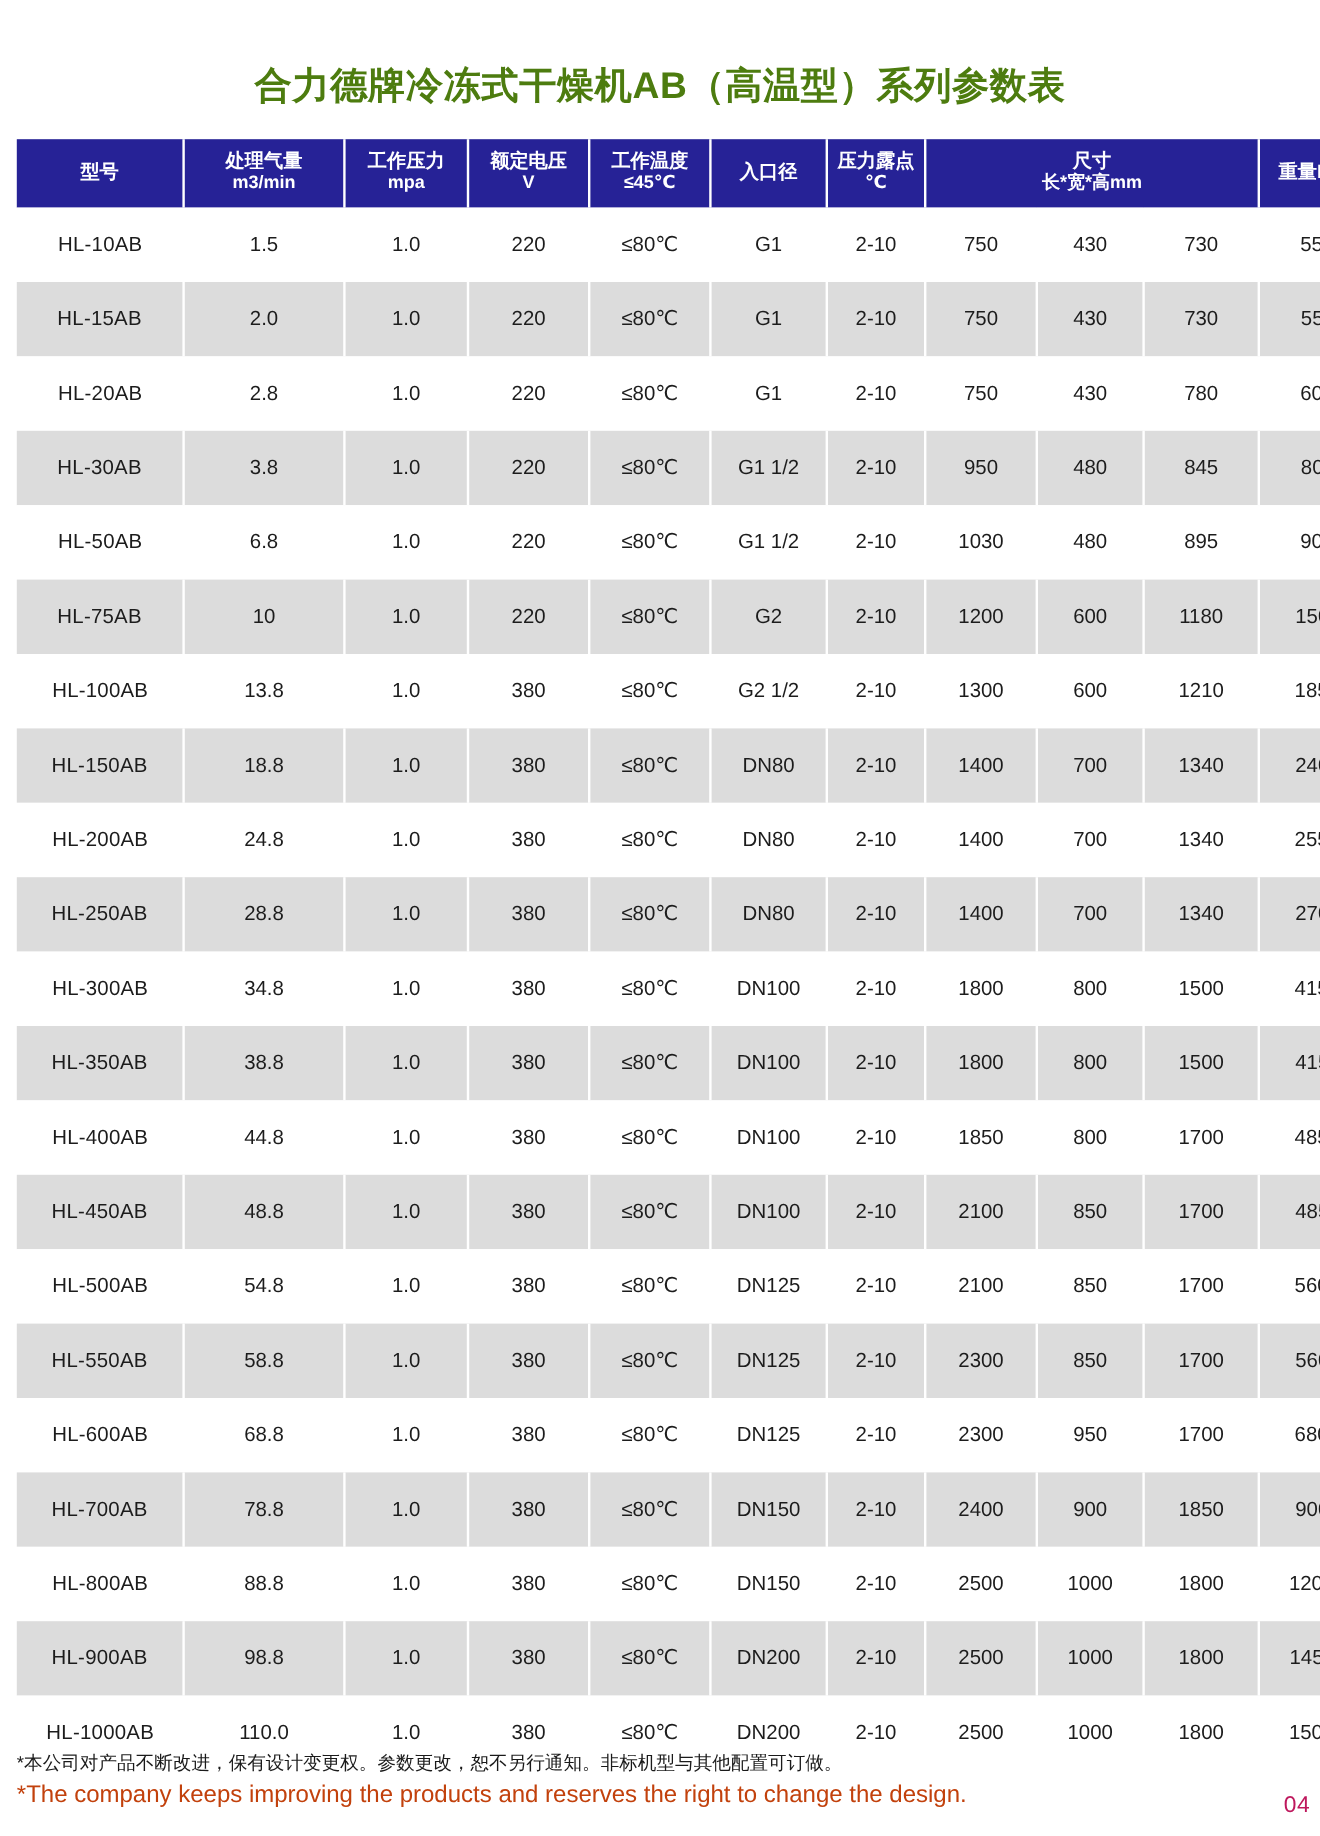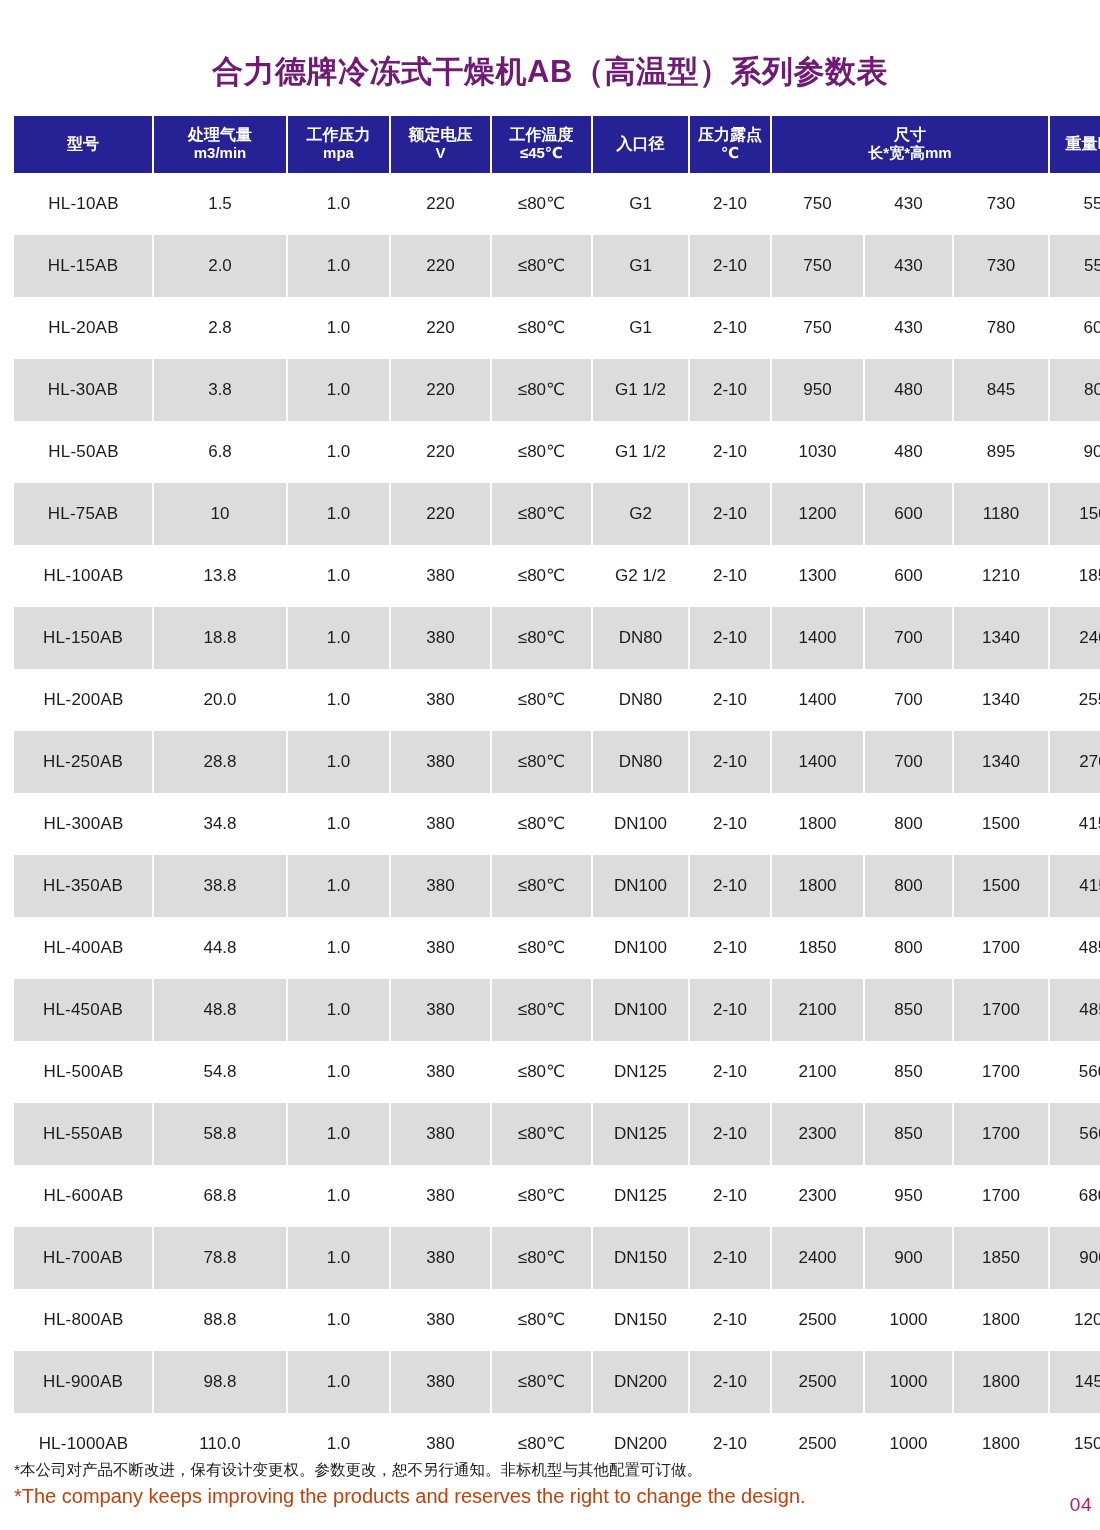--- a/index.html
+++ b/index.html
@@ -15,21 +15,21 @@
     position: relative;
     overflow: hidden;
   }
 
   
   .page-title {
     text-align: center;
     font-size: 31px;
     font-weight: 700;
     letter-spacing: 0.5px;
-    color: #701a75;
+    color: #4d7c0f;
     padding-top: 34px;
     padding-bottom: 0;
     line-height: 1.1;
     white-space: nowrap;
   }
 
   
   .table-wrap {
     margin: 27px 12px 0 14px;
   }
@@ -272,21 +272,21 @@
           <td>≤80℃</td>
           <td>DN80</td>
           <td>2-10</td>
           <td>1400</td>
           <td>700</td>
           <td>1340</td>
           <td>240</td>
         </tr>
         <tr class="row-odd">
           <td class="col-model">HL-200AB</td>
-          <td>20.0</td>
+          <td>24.8</td>
           <td>1.0</td>
           <td>380</td>
           <td>≤80℃</td>
           <td>DN80</td>
           <td>2-10</td>
           <td>1400</td>
           <td>700</td>
           <td>1340</td>
           <td>255</td>
         </tr>

